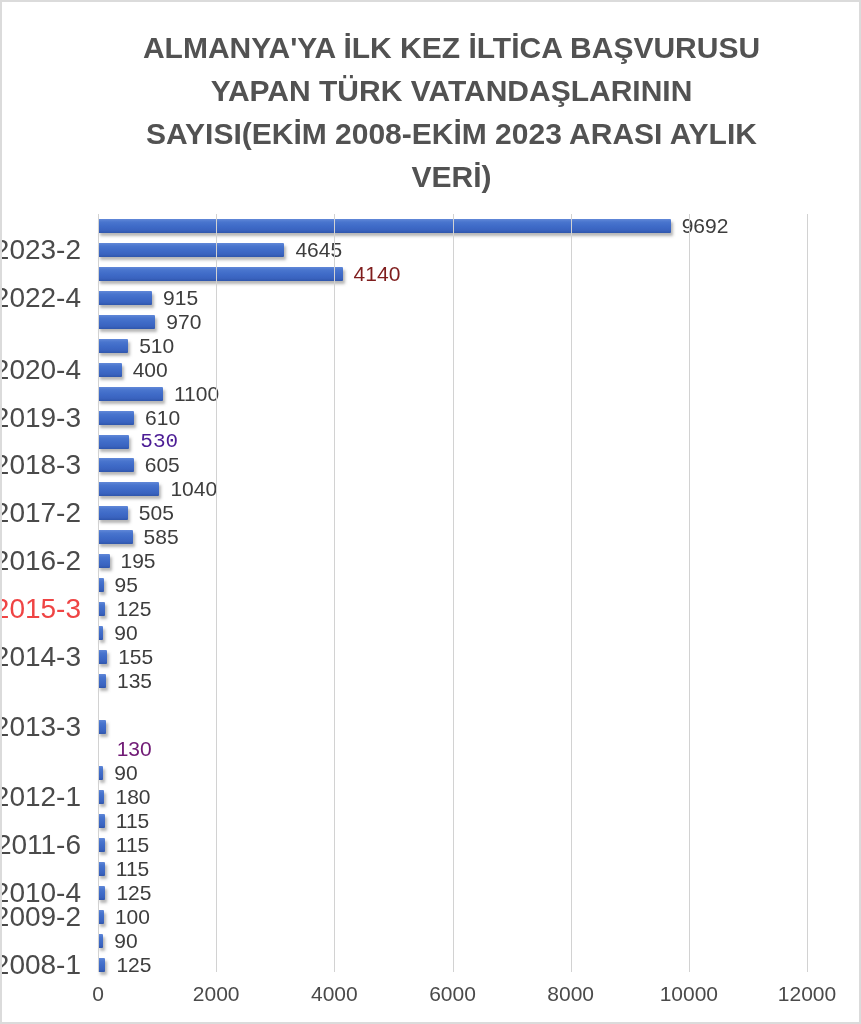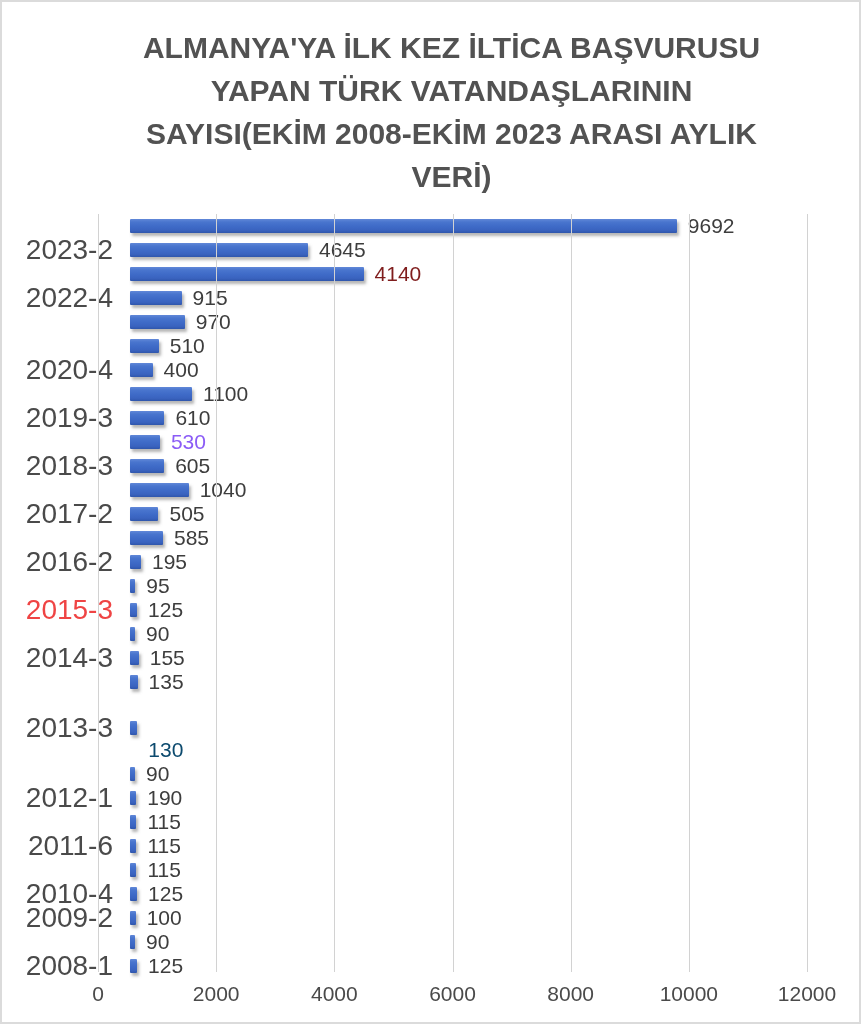--- a/index.html
+++ b/index.html
@@ -26,21 +26,21 @@
     left: 96px; top: 212px;
     width: 709px; height: 758px;
   }
   .gridline {
     position: absolute; top: 0; bottom: 0;
     width: 1px;
     background: #d2d2d2;
   }
   .rows {
     position: absolute; left: 0; top: 0; right: 0; bottom: 0;
-    display: flex; flex-direction: column; padding-left: 32px;
+    display: flex; flex-direction: column;
   }
   .bar-row {
     flex: 1 1 0;
     position: relative;
     display: flex;
     align-items: center;
   }
   .ylabel {
     position: absolute;
     right: calc(100% + 17px);
@@ -130,21 +130,21 @@
           <span class="vlabel" style="color: rgb(61, 61, 61);">1100</span>
         </div>
         <div class="bar-row">
           <span class="ylabel" style="color: rgb(74, 74, 74);">2019-3</span>
           <span class="bar" style="width: 5.08333%;"></span>
           <span class="vlabel" style="color: rgb(61, 61, 61);">610</span>
         </div>
         <div class="bar-row">
           <span class="ylabel" style="color: rgb(74, 74, 74);"></span>
           <span class="bar" style="width: 4.41667%;"></span>
-          <span class="vlabel" style="color: #8b5cf6;">530</span>
+          <span class="vlabel" style="color: #4c1d95; font-family: Liberation Mono, monospace;">530</span>
         </div>
         <div class="bar-row">
           <span class="ylabel" style="color: rgb(74, 74, 74);">2018-3</span>
           <span class="bar" style="width: 5.04167%;"></span>
           <span class="vlabel" style="color: rgb(61, 61, 61);">605</span>
         </div>
         <div class="bar-row">
           <span class="ylabel" style="color: rgb(74, 74, 74);"></span>
           <span class="bar" style="width: 8.66667%;"></span>
           <span class="vlabel" style="color: rgb(61, 61, 61);">1040</span>
@@ -185,31 +185,31 @@
           <span class="vlabel" style="color: rgb(61, 61, 61);">155</span>
         </div>
         <div class="bar-row">
           <span class="ylabel" style="color: rgb(74, 74, 74);"></span>
           <span class="bar" style="width: 1.125%;"></span>
           <span class="vlabel" style="color: rgb(61, 61, 61);">135</span>
         </div>
         <div class="bar-row">
           <span class="ylabel" style="color: rgb(74, 74, 74);">2013-3</span>
           <span class="bar" style="width: 1.08333%;"></span>
-          <span class="vlabel" style="color: #0c4a6e; margin-top: 44px;">130</span>
+          <span class="vlabel" style="color: #701a75; margin-top: 44px;">130</span>
         </div>
         <div class="bar-row">
           <span class="ylabel" style="color: rgb(74, 74, 74);"></span>
           <span class="bar" style="width: 0.75%;"></span>
           <span class="vlabel" style="color: rgb(61, 61, 61);">90</span>
         </div>
         <div class="bar-row">
           <span class="ylabel" style="color: rgb(74, 74, 74);">2012-1</span>
           <span class="bar" style="width: 0.916667%;"></span>
-          <span class="vlabel" style="color: rgb(61, 61, 61);">190</span>
+          <span class="vlabel" style="color: rgb(61, 61, 61);">180</span>
         </div>
         <div class="bar-row">
           <span class="ylabel" style="color: rgb(74, 74, 74);"></span>
           <span class="bar" style="width: 0.958333%;"></span>
           <span class="vlabel" style="color: rgb(61, 61, 61);">115</span>
         </div>
         <div class="bar-row">
           <span class="ylabel" style="color: rgb(74, 74, 74);">2011-6</span>
           <span class="bar" style="width: 0.958333%;"></span>
           <span class="vlabel" style="color: rgb(61, 61, 61);">115</span>

